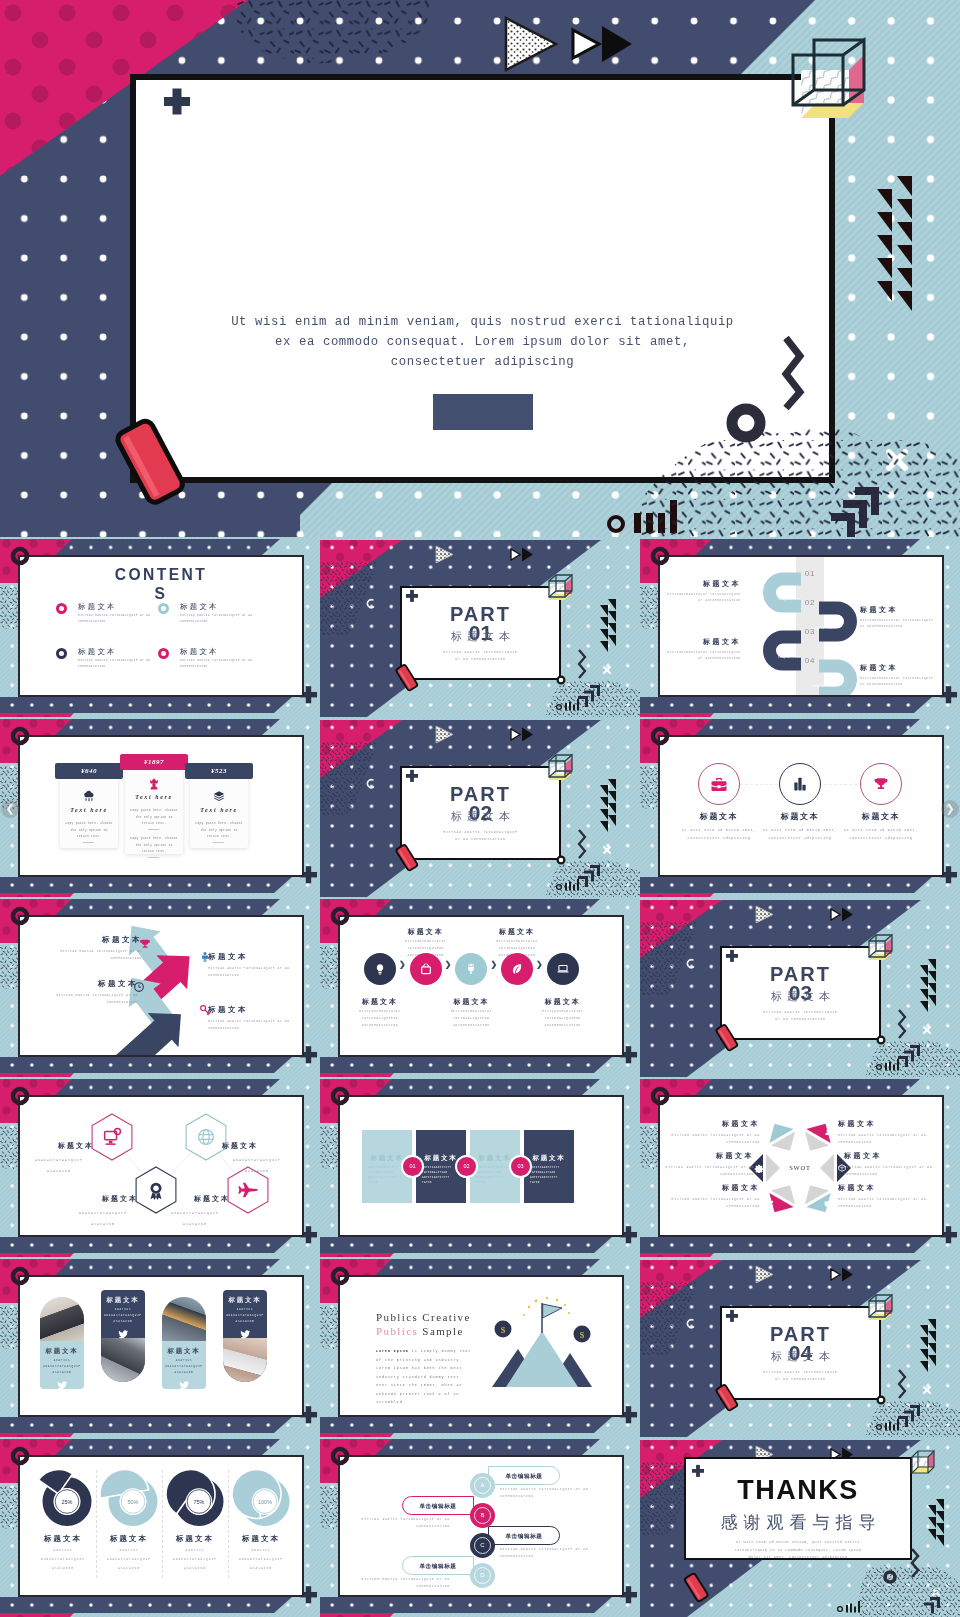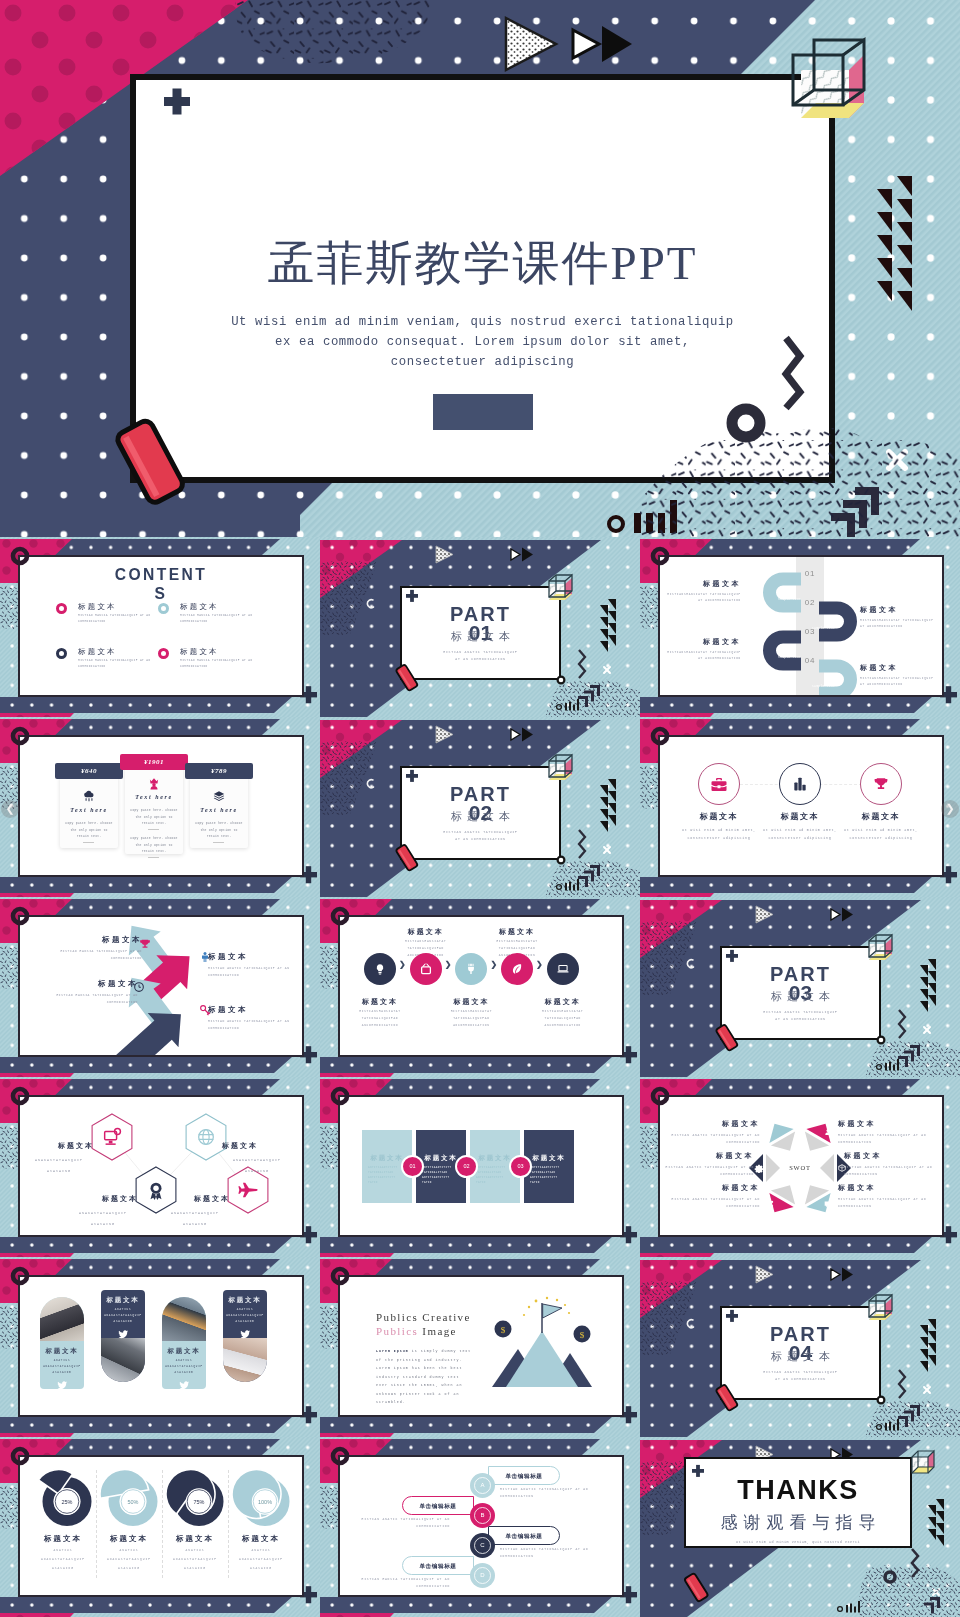--- a/index.html
+++ b/index.html
@@ -143,21 +143,20 @@
 
       <g>
         <circle cx="616" cy="524" r="7" fill="none" stroke="#1f0c0c" stroke-width="4"></circle>
         <rect x="634" y="513" width="7" height="20" fill="#1f0c0c"></rect>
         <rect x="646" y="513" width="7" height="20" fill="#1f0c0c"></rect>
         <rect x="658" y="513" width="7" height="20" fill="#1f0c0c"></rect>
         <rect x="670" y="500" width="7" height="33" fill="#1f0c0c"></rect>
       </g>
     </svg>
     <div class="hero-card">
-      <div class="hero-title">孟菲斯教学课件PPT</div>
       <div class="hero-sub">Ut wisi enim ad minim veniam, quis nostrud exerci tationaliquip ex ea commodo consequat. Lorem ipsum dolor sit amet, consectetuer adipiscing</div>
       <div class="hero-btn"></div>
     </div>
     <svg class="hero-fg" width="960" height="537" viewBox="0 0 960 537">
       <g clip-path="url(#blob-br2)">
           <rect x="600" y="370" width="360" height="180" fill="url(#confetti)"></rect>
         </g>
       <path d="M786,338 L800,356 L786,374 L800,392 L786,408" fill="none" stroke="#2c2c3a" stroke-width="7" stroke-linejoin="miter"></path>
       <circle cx="746" cy="423" r="14" fill="none" stroke="#2c2c3a" stroke-width="11"></circle>
       <g transform="rotate(-28 150 455)">
@@ -390,37 +389,37 @@
                 <path d="M-8,-1 a4,4 0 0 1 3,-5 a5,5 0 0 1 9.5,1 a3.5,3.5 0 0 1 -0.5,7 h-9 a3.5,3.5 0 0 1 -3,-3 z"></path>
                 <path d="M-5,4 v4 M0,4 v5 M5,4 v4" stroke="currentColor" stroke-width="1.8"></path>
               </svg>
             </div>
       <div style="position:absolute;left:5px;top:44px;width:58px;text-align:center;font-family:'Liberation Serif',serif;font-style:italic;font-weight:700;font-size:6px;color:#2d3550;letter-spacing:1.6px">Text here</div>
       <div class="lorem" style="position:absolute;left:9px;top:57px;width:50px;text-align:center;font-size:3.1px;line-height:6.5px;color:#7d8290">Copy paste here. Choose the only option to retain text.</div>
       <div style="position:absolute;left:28px;top:79px;width:11px;height:0.8px;background:#c8c8c8"></div>
 
     </div>
           <div class="tc" style="left:100px;top:17px;width:68px;height:100px">
-      <div style="position:absolute;left:0;top:0;width:68px;height:16px;background:#D61E6C;border-radius:2px;color:#fff;font-family:'Liberation Serif',serif;font-style:italic;font-weight:700;font-size:7px;text-align:center;line-height:16px;letter-spacing:0.5px;z-index:2;font-family:'Liberation Serif',serif">¥1901</div>
+      <div style="position:absolute;left:0;top:0;width:68px;height:16px;background:#D61E6C;border-radius:2px;color:#fff;font-family:'Liberation Serif',serif;font-style:italic;font-weight:700;font-size:7px;text-align:center;line-height:16px;letter-spacing:0.5px;z-index:2;font-family:'Liberation Serif',serif">¥1897</div>
       <div style="position:absolute;left:5px;top:13px;width:58px;height:87px;background:#fcfcfc;box-shadow:0 1px 4px rgba(0,0,0,.13);border-radius:2px"></div>
       <div class="tc" style="left:27px;top:22px;width:14px;height:14px">
               <svg viewBox="-12 -12 24 24" width="14" height="14" fill="#D61E6C" style="color:#D61E6C;display:block;position:absolute;left:50%;top:50%;transform:translate(-50%,-50%)">
                 <path d="M-7,-6 l2.5,3 l4.5,-5 l4.5,5 l2.5,-3 l-1,7 h-12 z"></path>
                 <circle cx="0" cy="3" r="3"></circle>
                 <path d="M-6,11 a6,6 0 0 1 12,0 z"></path>
               </svg>
             </div>
       <div style="position:absolute;left:5px;top:40px;width:58px;text-align:center;font-family:'Liberation Serif',serif;font-style:italic;font-weight:700;font-size:6px;color:#2d3550;letter-spacing:1.6px">Text here</div>
       <div class="lorem" style="position:absolute;left:9px;top:53px;width:50px;text-align:center;font-size:3.1px;line-height:6.5px;color:#7d8290">Copy paste here. Choose the only option to retain text.</div>
       <div style="position:absolute;left:28px;top:75px;width:11px;height:0.8px;background:#c8c8c8"></div>
       <div class="lorem" style="position:absolute;left:9px;top:81px;width:50px;text-align:center;font-size:3.1px;line-height:6.5px;color:#7d8290">Copy paste here. Choose the only option to retain text.</div>
             <div style="position:absolute;left:28px;top:103px;width:11px;height:0.8px;background:#c8c8c8"></div>
     </div>
           <div class="tc" style="left:165px;top:26px;width:68px;height:85px">
-      <div style="position:absolute;left:0;top:0;width:68px;height:16px;background:#3A4463;border-radius:2px;color:#fff;font-family:'Liberation Serif',serif;font-style:italic;font-weight:700;font-size:7px;text-align:center;line-height:16px;letter-spacing:0.5px;z-index:2;font-family:'Liberation Serif',serif">¥789</div>
+      <div style="position:absolute;left:0;top:0;width:68px;height:16px;background:#3A4463;border-radius:2px;color:#fff;font-family:'Liberation Serif',serif;font-style:italic;font-weight:700;font-size:7px;text-align:center;line-height:16px;letter-spacing:0.5px;z-index:2;font-family:'Liberation Serif',serif">¥523</div>
       <div style="position:absolute;left:5px;top:13px;width:58px;height:72px;background:#fcfcfc;box-shadow:0 1px 4px rgba(0,0,0,.13);border-radius:2px"></div>
       <div class="tc" style="left:27px;top:26px;width:14px;height:14px">
               <svg viewBox="-12 -12 24 24" width="14" height="14" fill="#2d3550" style="color:#2d3550;display:block;position:absolute;left:50%;top:50%;transform:translate(-50%,-50%)">
                 <path d="M0,-8 L9,-3.5 L0,1 L-9,-3.5 Z"></path>
                 <path d="M0,3 L7.5,-0.8 L9,0 L0,4.5 L-9,0 L-7.5,-0.8 Z"></path>
                 <path d="M0,7 L7.5,3.2 L9,4 L0,8.5 L-9,4 L-7.5,3.2 Z"></path>
               </svg>
             </div>
       <div style="position:absolute;left:5px;top:44px;width:58px;text-align:center;font-family:'Liberation Serif',serif;font-style:italic;font-weight:700;font-size:6px;color:#2d3550;letter-spacing:1.6px">Text here</div>
       <div class="lorem" style="position:absolute;left:9px;top:57px;width:50px;text-align:center;font-size:3.1px;line-height:6.5px;color:#7d8290">Copy paste here. Choose the only option to retain text.</div>
@@ -1115,21 +1114,21 @@
   <g clip-path="url(#tconfleft)">
             <rect x="-2" y="46" width="24" height="46" fill="url(#tconf)"></rect>
           </g>
   <g fill="#2a3248">
             <rect x="300" y="155" width="17" height="5.4"></rect>
             <rect x="305.8" y="149.2" width="5.4" height="17"></rect>
           </g>
   </svg>
         <div class="tcard">
   <div style="position:absolute;left:36px;top:34px;font-family:'Liberation Serif',serif;font-size:11px;color:#3c3c3c;letter-spacing:1.4px;line-height:13px">Publics Creative</div>
-  <div style="position:absolute;left:36px;top:48px;font-family:'Liberation Serif',serif;font-size:11px;letter-spacing:1.4px;line-height:13px"><span style="color:#DA8FAE">Publics</span> <span style="color:#3c3c3c">Image</span></div>
+  <div style="position:absolute;left:36px;top:48px;font-family:'Liberation Serif',serif;font-size:11px;letter-spacing:1.4px;line-height:13px"><span style="color:#DA8FAE">Publics</span> <span style="color:#3c3c3c">Sample</span></div>
   <div class="lorem" style="position:absolute;left:36px;top:70px;width:96px;font-size:3.3px;line-height:8.5px;color:#6d7280;letter-spacing:1px"><b style="color:#2d3550">Lorem Ipsum</b> is simply dummy text of the printing and industry. Lorem ipsum has been the best industry standard dummy text ever since the 1500s, when an unknown printer took a of an scrambled.</div>
   <svg width="281" height="141" viewBox="0 0 281 141">
     <path d="M152,110 L178,72 L202,110 Z" fill="#3A4463"></path>
     <path d="M208,110 L230,76 L252,110 Z" fill="#3A4463"></path>
     <path d="M166,110 L202,54 L238,110 Z" fill="#A9CED8"></path>
     <rect x="201.3" y="26" width="1.4" height="30" fill="#2D3550"></rect>
     <path d="M202.7,27 L222,31 L202.7,41 Z" fill="#A9CED8" stroke="#2D3550" stroke-width="0.9"></path>
     <g fill="#E8C23A">
               <circle cx="189" cy="30" r="1.2"></circle>
               <circle cx="196" cy="24" r="1.4"></circle>
@@ -1395,21 +1394,21 @@
     <path d="M284,165.5 L294,165.5 L294,176.5 L291,176.5 L291,168.5 L284,168.5 Z"></path>
   </g>
   <g>
             <circle cx="200" cy="172" r="2.4" fill="none" stroke="#1b1b1b" stroke-width="1.3"></circle>
     <rect x="206" y="168" width="2" height="7.5" fill="#1b1b1b"></rect>
             <rect x="210" y="166.5" width="2" height="9" fill="#1b1b1b"></rect>
     <rect x="214" y="169.5" width="2" height="6" fill="#1b1b1b"></rect>
             <rect x="218" y="164" width="2" height="11.5" fill="#1b1b1b"></rect>
           </g>
   </svg>
-        <div class="tcard" style="left:44px;top:20px;width:228px;height:91px;border:2.6px solid #111">
+        <div class="tcard" style="left:44px;top:20px;width:228px;height:103px;border:2.6px solid #111">
   <div style="position:absolute;left:0;right:0;top:18px;text-align:center;font-family:'Liberation Sans',sans-serif;font-weight:800;font-size:27px;letter-spacing:1.5px;color:#111;line-height:27px">THANKS</div>
   <div class="cjk" style="position:absolute;left:0;right:0;top:52px;text-align:center;font-size:17px;letter-spacing:6px;color:#45506d;font-weight:400;text-indent:6px">感谢观看与指导</div>
   <div class="lorem" style="position:absolute;left:46px;right:46px;top:80px;text-align:center;font-size:3.4px;line-height:7.5px;letter-spacing:0.5px">Ut wisi enim ad minim veniam, quis nostrud exerci tationaliquip ex ea commodo consequat. Lorem ipsum dolor sit amet, consectetuer adipiscing</div>
   <div style="position:absolute;left:50%;margin-left:-31px;top:106px;width:62px;height:18px;background:#44506f"></div>
 </div>
 <svg width="320" height="180" viewBox="0 0 320 180" class="tc" style="z-index:9;pointer-events:none">
   <g clip-path="url(#tblob2)">
             <rect x="218" y="118" width="104" height="62" fill="url(#tconf)"></rect>
           </g>
   <path d="M272,112 L278,119 L272,126 L278,133 L272,140" fill="none" stroke="#2c2c3a" stroke-width="2.6"></path>

